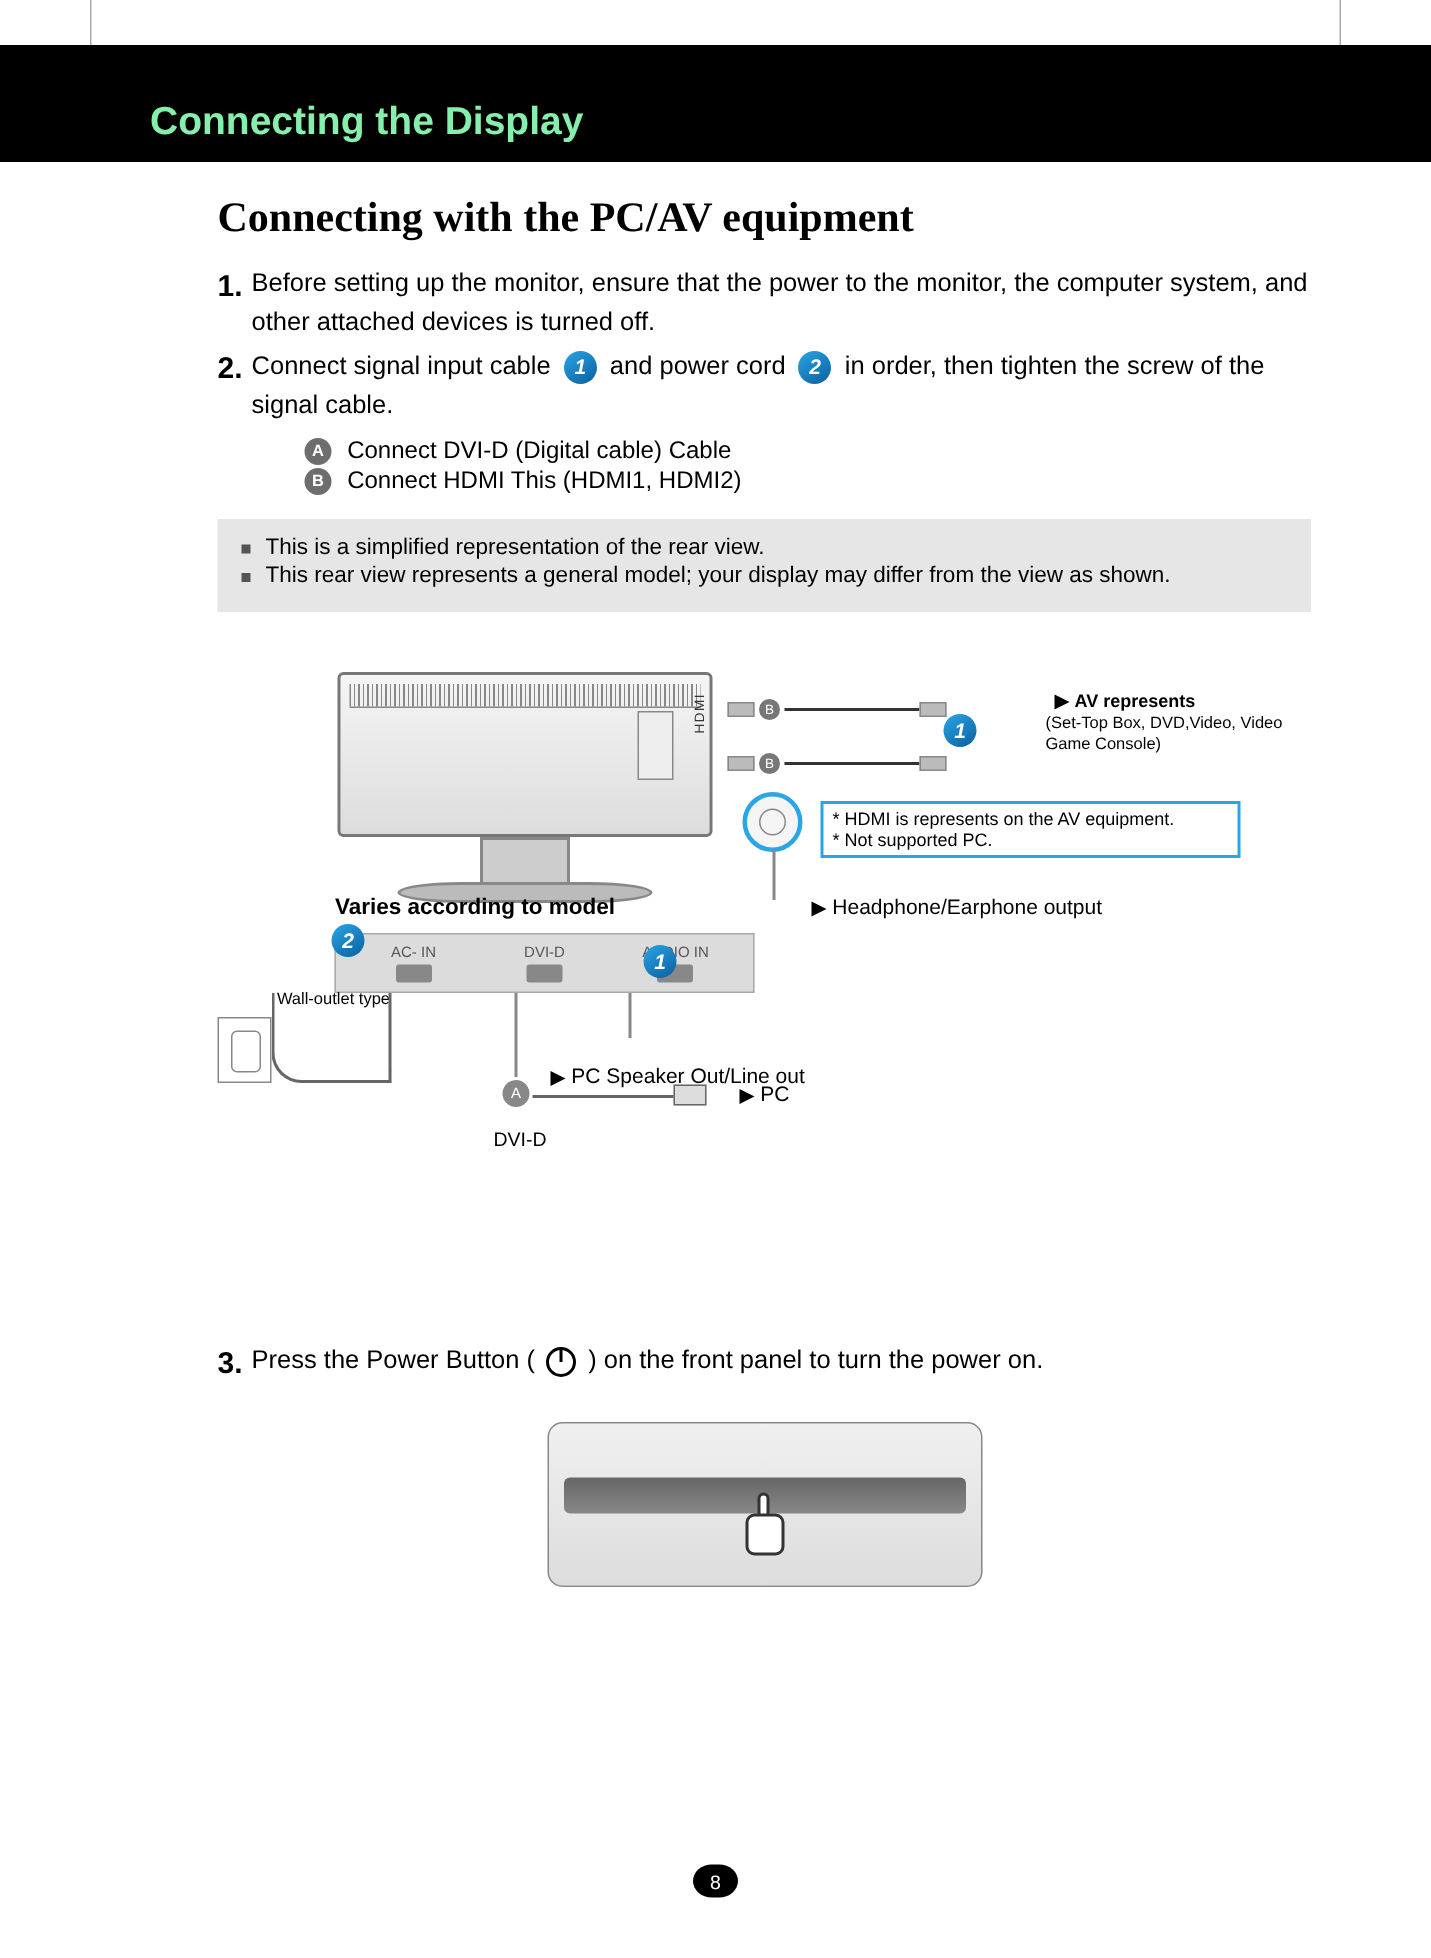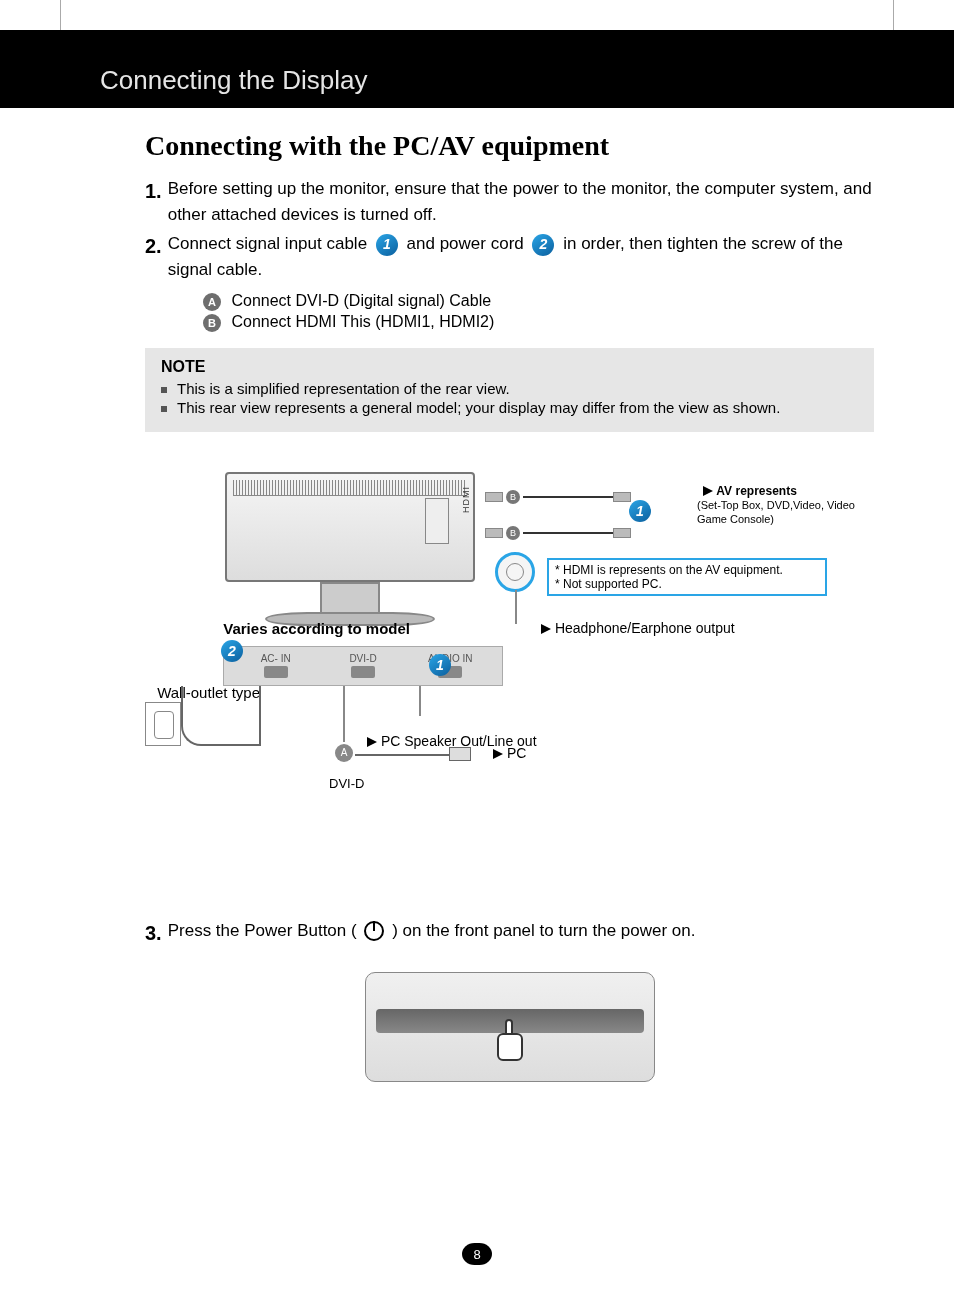--- a/index.html
+++ b/index.html
@@ -23,28 +23,28 @@
   }
   .top-lines2 {
     position: absolute;
     top: 0; right: 60px; width:1px; height: 30px;
     background:#aaa;
   }
   .header-bar {
     position: absolute;
     top: 30px; left: 0; right: 0;
     background: #000;
-    color: #e5e5e5;
+    color: #86efac;
     height: 78px;
     padding-left: 100px;
     display: flex;
     align-items: flex-end;
     padding-bottom: 12px;
     font-size: 26px;
-    font-weight: 400;
+    font-weight: 700;
     text-align: center;
   }
   .content {
     position: absolute;
     top: 130px;
     left: 145px;
     right: 80px;
   }
   .section-title {
     font-family: Georgia, "Times New Roman", serif;
@@ -215,21 +215,21 @@
   .port-strip .port .sock {
     width:24px;height:12px;background:#888;margin:2px auto 0;border-radius:2px;
   }
   .big-circle-2 {
     position:absolute; left:72px; top:178px;
   }
   .big-circle-1b {
     position:absolute; left:280px; top:192px;
   }
   .wall-label {
-    position:absolute; left:-15px; top:222px; font-size:15px; text-align:right; width:130px;
+    position:absolute; left:-15px; top:222px; font-size:11px; text-align:right; width:130px;
   }
   .wall-outlet {
     position:absolute; left:0px; top:240px; width:36px;height:44px;
     border:1px solid #888; background:#fff;
   }
   .wall-outlet::after{
     content:""; position:absolute; left:8px; top:8px; width:18px;height:26px;
     border:1px solid #888; border-radius:4px;
   }
   .power-cable {
@@ -350,30 +350,29 @@
         <span class="circle-num">1</span>
         <span> and power cord </span>
         <span class="circle-num">2</span>
         <span> in order, then tighten the screw of the signal cable.</span>
       </span>
     </div>
 
     <div class="sub-indent" style="margin-top:10px; padding-left:30px;">
       <div style="font-size:16px; margin-bottom:2px;">
         <span class="circle-letter">A</span>
-        <span>Connect DVI-D (Digital signal) Cable</span>
+        <span>Connect DVI-D (Digital cable) Cable</span>
       </div>
       <div style="font-size:16px;">
         <span class="circle-letter">B</span>
         <span>Connect HDMI This (HDMI1, HDMI2)</span>
       </div>
     </div>
 
     <div class="note-box">
-      <div class="note-title">NOTE</div>
       <div class="note-item">
         <div class="note-bullet"></div>
         <div>This is a simplified representation of the rear view.</div>
       </div>
       <div class="note-item">
         <div class="note-bullet"></div>
         <div>This rear view represents a general model; your display may differ from the view as shown.</div>
       </div>
     </div>
 

